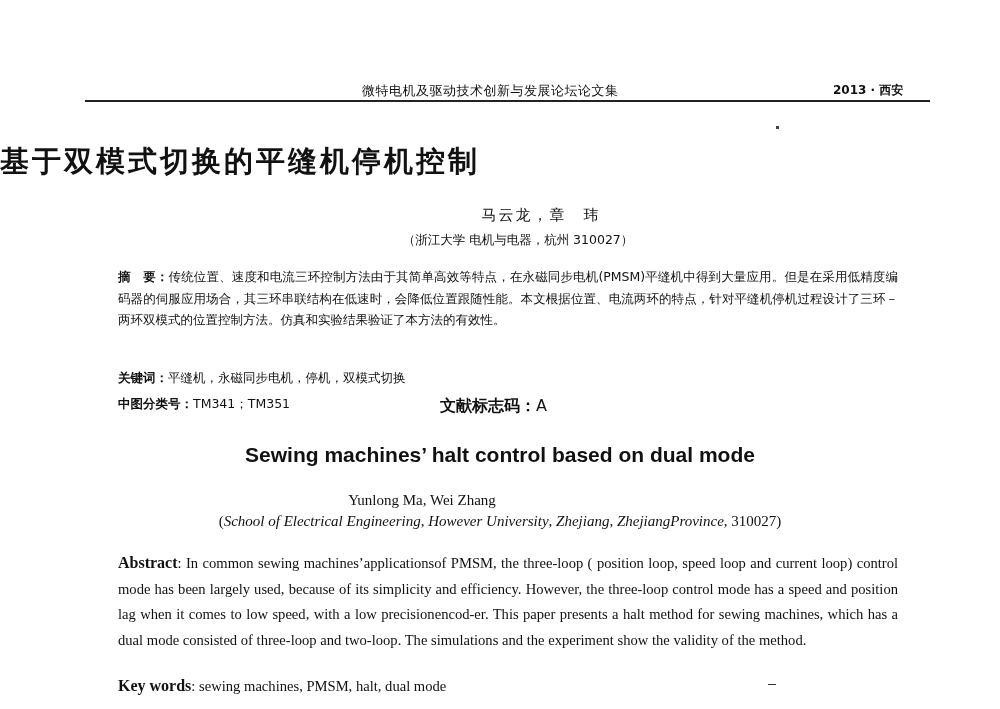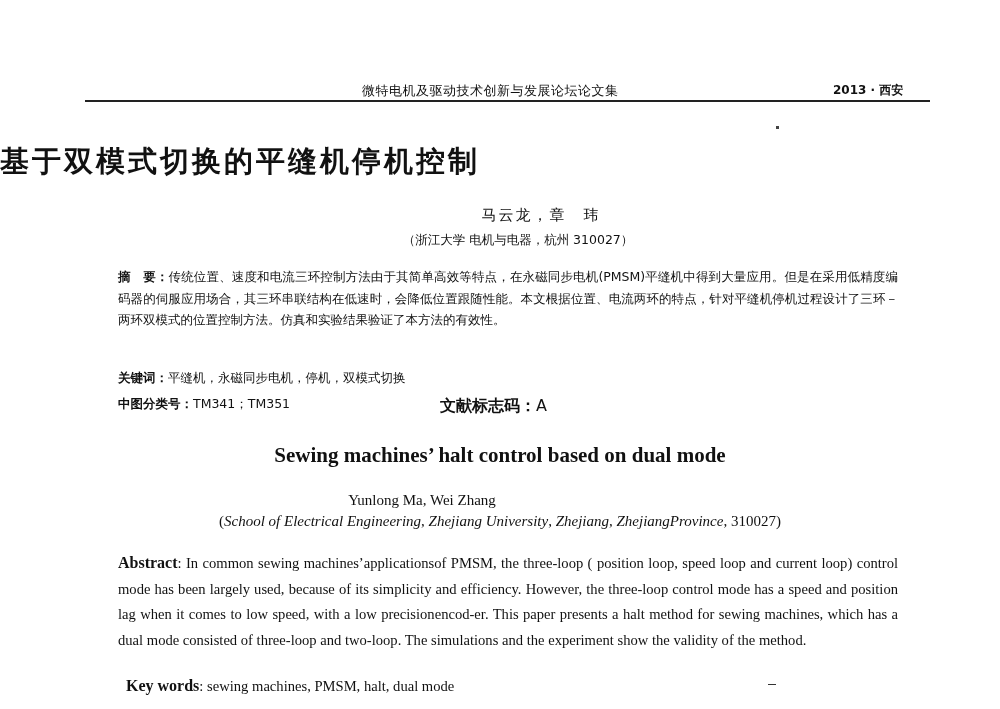--- a/index.html
+++ b/index.html
@@ -10,28 +10,28 @@
   .header-right { left: 833px; top: 82px; font-size: 12px; font-weight: bold; font-family: "DejaVu Sans", sans-serif; }
   .title-cn { left: 0; width: 1000px; top: 142px; font-size: 29px; font-weight: bold; letter-spacing: 3px; font-family: "DejaVu Sans", sans-serif; }
   .authors-cn { left: 0; width: 1000px; text-align: center; top: 206px; font-size: 15px; letter-spacing: 2px; padding-left: 41px; }
   .affil-cn { left: 0; width: 1000px; text-align: center; top: 232px; font-size: 12.5px; font-family: "DejaVu Sans", sans-serif; margin-left: 18px; }
   .abs-cn { left: 118px; top: 266px; width: 780px; font-size: 12.5px; line-height: 21.5px; font-family: "DejaVu Sans", sans-serif; text-align: justify; }
   .abs-cn b { font-weight: bold; }
   .kw-cn { left: 118px; top: 370px; font-size: 12.5px; font-family: "DejaVu Sans", sans-serif; }
   .clc { left: 118px; top: 396px; font-size: 12.5px; font-family: "DejaVu Sans", sans-serif; }
   .doccode { left: 440px; top: 396px; font-size: 16px; font-family: "DejaVu Sans", sans-serif; }
   .lbl { font-weight: bold; }
-  .title-en { left: 0; width: 1000px; text-align: center; top: 443px; font-size: 21px; font-weight: bold; font-family: Liberation Serif, serif; }
+  .title-en { left: 0; width: 1000px; text-align: center; top: 443px; font-size: 21px; font-weight: bold; font-family: Liberation Sans, sans-serif; }
   .authors-en { left: 0; width: 844px; text-align: center; top: 492px; font-size: 15px; font-family: "Liberation Serif", serif; }
   .affil-en { left: 0; width: 1000px; text-align: center; top: 513px; font-size: 15px; font-family: "Liberation Serif", serif; }
   .affil-en i { font-style: italic; }
   .abs-en { left: 118px; top: 550px; width: 780px; font-size: 14.6px; line-height: 25.5px; font-family: "Liberation Serif", serif; text-align: justify; }
   .abs-en .lbl { font-size: 16px; }
   .kw-en { left: 118px; top: 677px; font-size: 14.6px; font-family: "Liberation Serif", serif; }
-  .kw-en .lbl { font-size: 16px; margin-left: 8px; }
+  .kw-en .lbl { font-size: 16px; }
   .mark { width: 8px; height: 1px; background: #333; }
 </style>
 </head>
 <body>
 
 <div class="abs header-center">微特电机及驱动技术创新与发展论坛论文集</div>
 <div class="abs header-right">2013 · 西安</div>
 <div class="abs header-line"></div>
 
 <div class="abs mark" style="left:776px; top:126px; width:3px; height:3px; background:#444;"></div>
@@ -52,21 +52,21 @@
   <span class="lbl">中图分类号：</span><span>TM341；TM351</span>
 </div>
 
 <div class="abs doccode">
   <span class="lbl">文献标志码：</span><span>A</span>
 </div>
 
 <div class="abs title-en">Sewing machines’ halt control based on dual mode</div>
 <div class="abs authors-en">Yunlong Ma, Wei Zhang</div>
 <div class="abs affil-en">
-  <span>(</span><i>School of Electrical Engineering</i>, <i>Zhejiang University</i>, <i>Zhejiang</i>, <i>ZhejiangProvince</i><span>, 310027)</span>
+  <span>(</span><i>School of Electrical Engineering</i>, <i>However University</i>, <i>Zhejiang</i>, <i>ZhejiangProvince</i><span>, 310027)</span>
 </div>
 
 <div class="abs abs-en">
   <b class="lbl">Abstract</b><span>: In common sewing machines’applicationsof PMSM, the three-loop ( position loop, speed loop and current loop) control mode has been largely used, because of its simplicity and efficiency. However, the three-loop control mode has a speed and position lag when it comes to low speed, with a low precisionencod-er. This paper presents a halt method for sewing machines, which has a dual mode consisted of three-loop and two-loop. The simulations and the experiment show the validity of the method.</span>
 </div>
 
 <div class="abs kw-en">
   <b class="lbl">Key words</b><span>: sewing machines, PMSM, halt, dual mode</span>
 </div>
 

